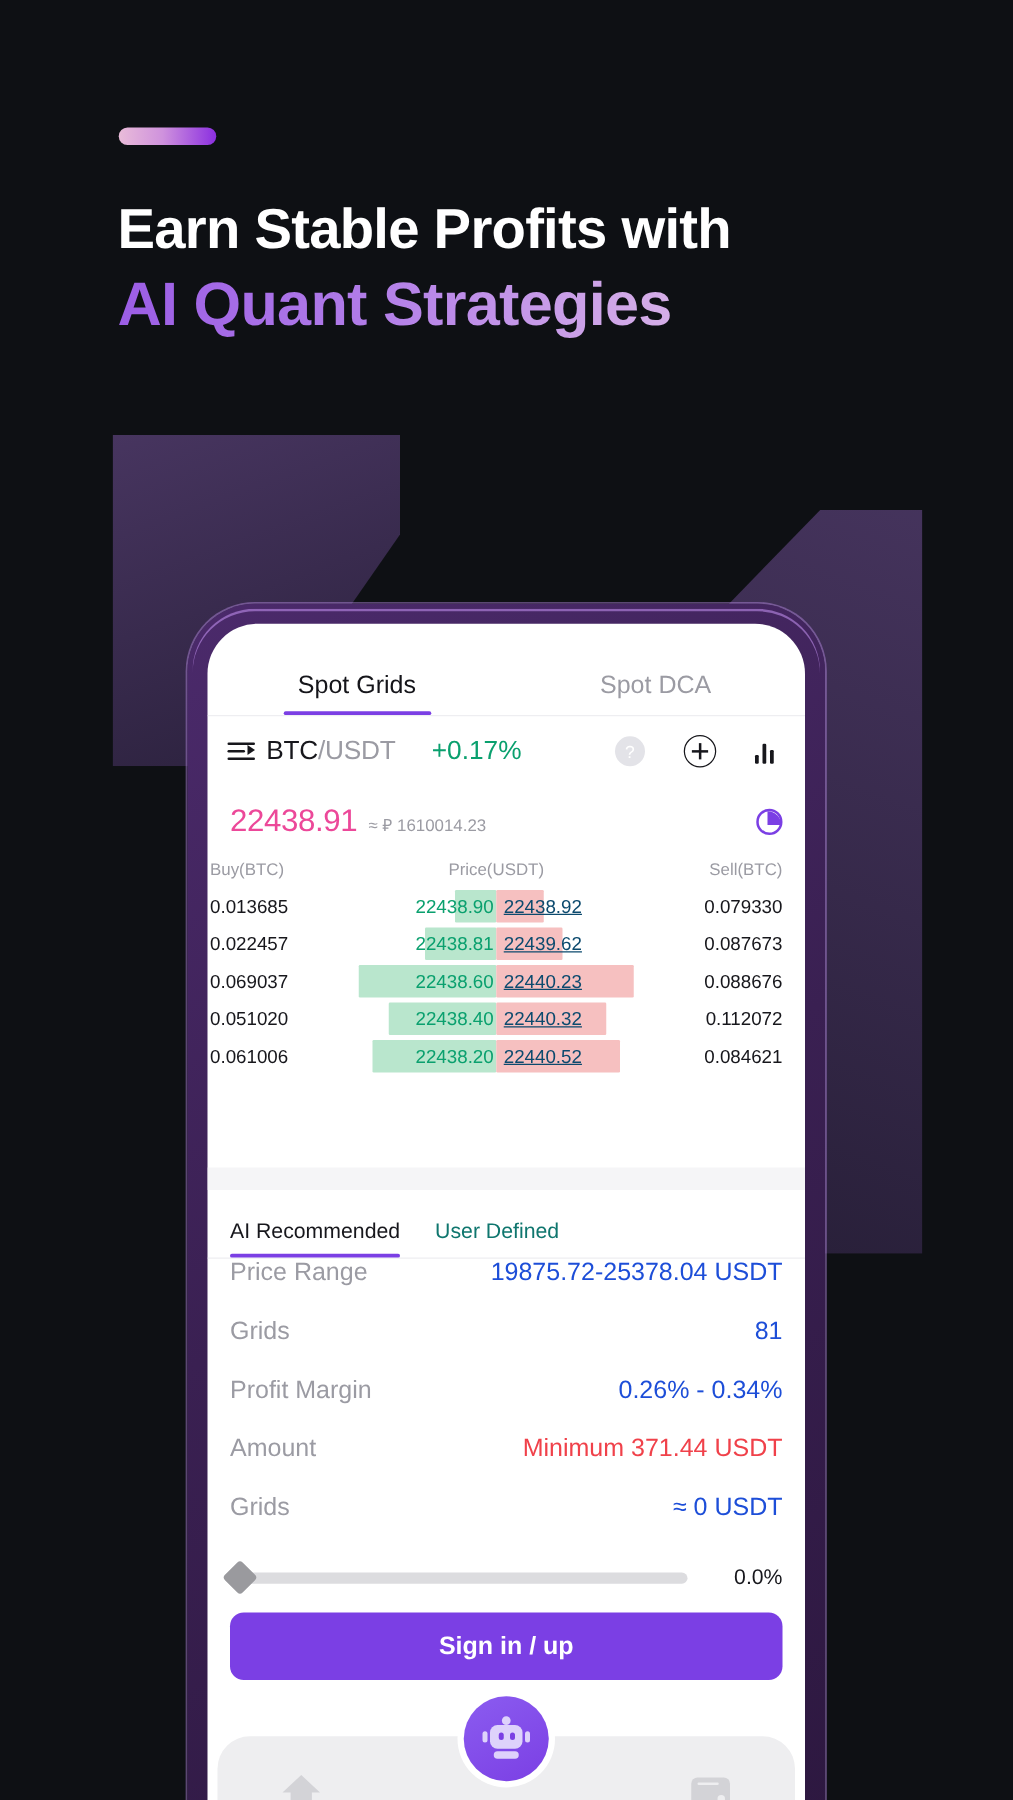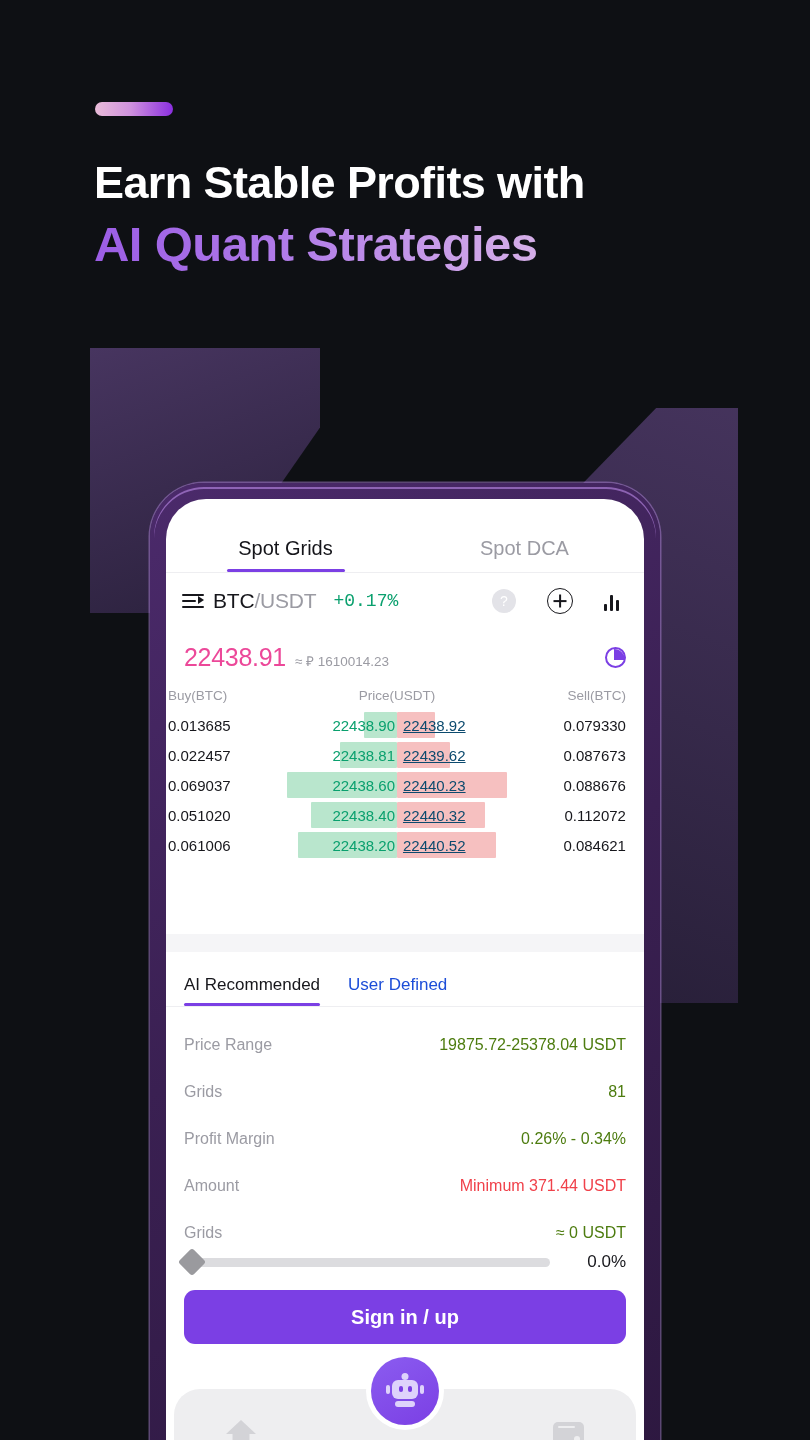--- a/index.html
+++ b/index.html
@@ -90,21 +90,21 @@
   .filter-icon i:nth-child(1) { top: 1px; width: 22px; }
   .filter-icon i:nth-child(2) { top: 7px; width: 14px; }
   .filter-icon i:nth-child(3) { top: 13px; width: 22px; }
   .filter-icon .tri {
     position: absolute; right: 0; top: 3px;
     border-left: 6px solid #17171c; border-top: 4px solid transparent;
     border-bottom: 4px solid transparent;
   }
   .pair { font-size: 21px; color: #17171c; letter-spacing: -0.2px; }
   .pair .quote { color: #9b9ba3; }
-  .pct { font-size: 18px; color: #0aa06e; margin-left: 8px; font-family: Liberation Mono, monospace; }
+  .pct { font-size: 21px; color: #0aa06e; margin-left: 20px; }
   .ticker-spacer { flex: 1; }
   .help-icon {
     width: 24px; height: 24px; border-radius: 50%; background: #e3e3e8;
     color: #ffffff; font-size: 14px; line-height: 24px; text-align: center; flex: none;
   }
   .plus-icon {
     width: 26px; height: 26px; border-radius: 50%; border: 1.8px solid #17171c;
     position: relative; flex: none; margin-left: 22px;
   }
   .plus-icon::before, .plus-icon::after {
@@ -161,33 +161,33 @@
   .ob-bid span, .ob-ask span { position: relative; z-index: 2; }
   .ob-bid span { color: #0aa06e; }
   .ob-ask span { color: #0c4a6e; text-decoration: underline; }
 
   .section-gap { height: 18px; background: #f5f5f7; margin-top: 74px; }
 
   
   .strat-tabs { display: flex; padding: 0 18px; height: 54px; align-items: flex-end; }
   .strat-tab { position: relative; font-size: 17px; padding-bottom: 11px; }
   .strat-tab.active { color: #17171c; }
-  .strat-tab.inactive { color: #1d4ed8; margin-left: 28px; }
+  .strat-tab.inactive { color: #0f766e; margin-left: 28px; }
   .strat-tab.active::after {
     content: ""; position: absolute; left: 0; bottom: 0;
     width: 100%; height: 3px; background: #7b3fe4; border-radius: 2px;
   }
 
   
   .detail-row {
-    display: flex; align-items: flex-end; justify-content: space-between;
-    padding: 0 18px; height: 47px; font-size: 16px;
+    display: flex; align-items: flex-start; justify-content: space-between;
+    padding: 0 18px; height: 47px; font-size: 20px;
   }
   .detail-label { color: #9b9ba3; }
-  .detail-value { color: #4d7c0f; }
+  .detail-value { color: #1d4ed8; }
   .detail-value.red { color: #f0414a; }
 
   
   .slider-wrap { padding: 10px 18px 0 18px; display: flex; align-items: center; gap: 14px; }
   .slider-track {
     flex: 1; height: 9px; background: #dcdcdf; border-radius: 5px; position: relative;
   }
   .slider-handle {
     position: absolute; left: 0; top: 50%;
     width: 20px; height: 20px; background: #9a9a9e;

